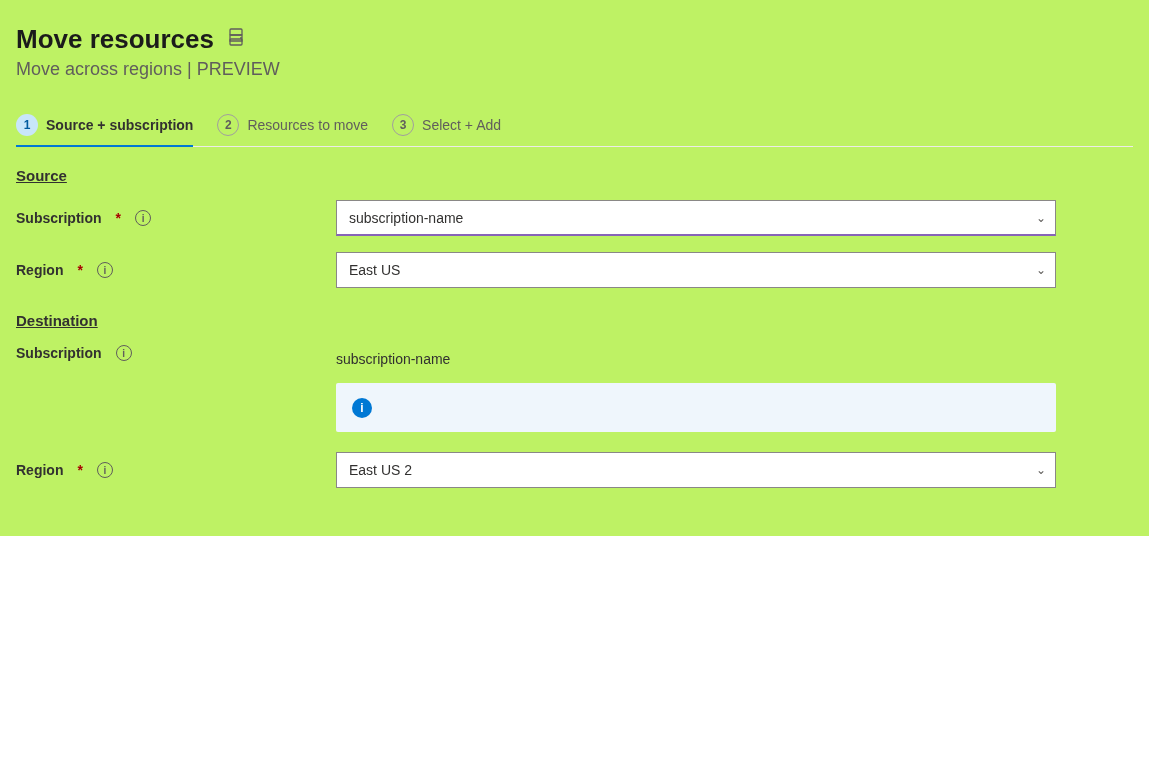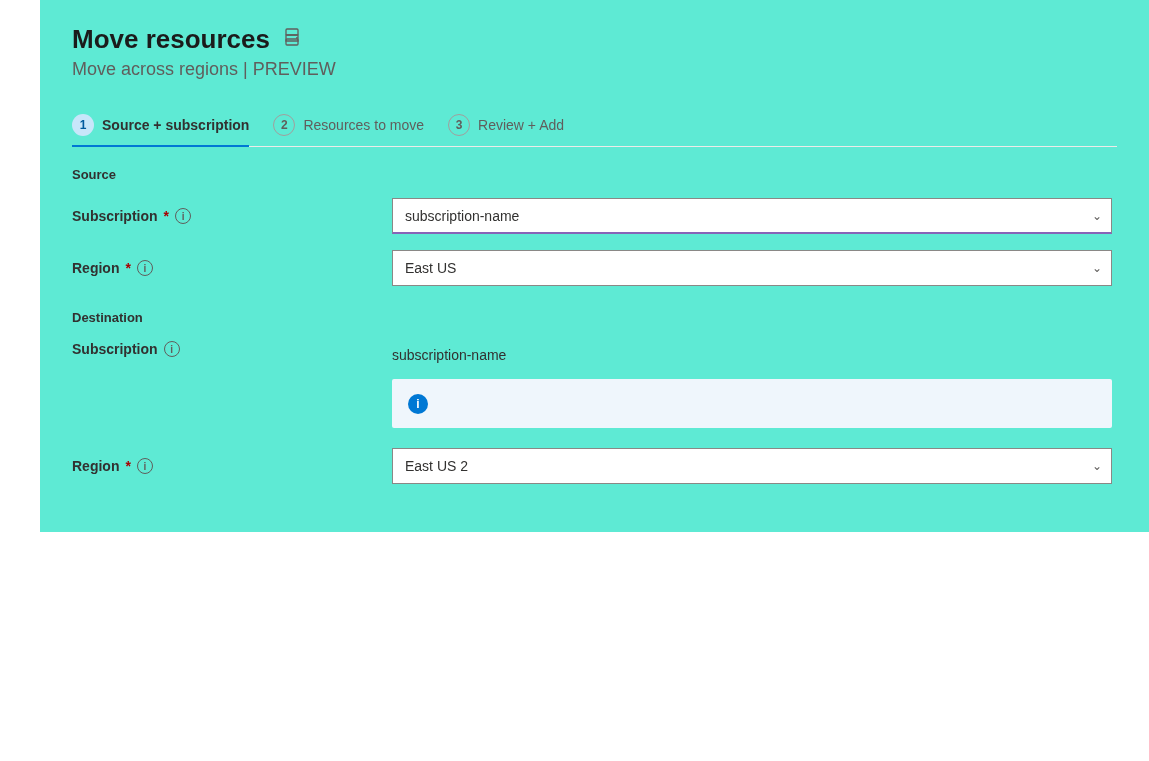--- a/index.html
+++ b/index.html
@@ -4,23 +4,22 @@
   <style>
     * { box-sizing: border-box; margin: 0; padding: 0; }
     body {
       font-family: 'Segoe UI', Arial, sans-serif;
       background: #fff;
       color: #323130;
       font-size: 14px;
     }
     .page-container {
       max-width: 1149px;
-      padding: 24px 32px;
-      background: #5eead4;
-      margin-left: 40px;
+      padding: 24px 16px;
+      background: #bef264;
     }
     .page-header {
       margin-bottom: 20px;
     }
     .page-title-row {
       display: flex;
       align-items: center;
       gap: 12px;
       margin-bottom: 4px;
     }
@@ -96,41 +95,42 @@
       line-height: 1.5;
       margin-bottom: 24px;
       max-width: 1050px;
     }
     .link-text {
       color: #0078d4;
       text-decoration: none;
       cursor: pointer;
     }
     .section-title {
-      font-size: 13px;
+      font-size: 15px;
       font-weight: 600;
       color: #323130;
       margin-bottom: 16px;
+      text-decoration: underline;
     }
     .form-section {
       margin-bottom: 24px;
     }
     .form-row {
       display: flex;
       align-items: center;
       margin-bottom: 16px;
       gap: 0;
     }
     .form-label {
       width: 320px;
       font-size: 14px;
       color: #323130;
       display: flex;
       align-items: flex-start;
-      gap: 6px;
+      gap: 14px;
       font-weight: 600;
       flex-shrink: 0;
     }
     .required-star {
       color: #a80000;
     }
     .info-icon {
       width: 16px;
       height: 16px;
       border-radius: 50%;
@@ -253,21 +253,21 @@
     <div class="step-item">
       <div class="step-circle">
         <span>2</span>
       </div>
       <span>Resources to move</span>
     </div>
     <div class="step-item">
       <div class="step-circle">
         <span>3</span>
       </div>
-      <span>Review + Add</span>
+      <span>Select + Add</span>
     </div>
   </div>
 
 
   <div class="form-section">
     <div class="section-title">Source</div>
 
     <div class="form-row">
       <div class="form-label">
         <span>Subscription</span>

